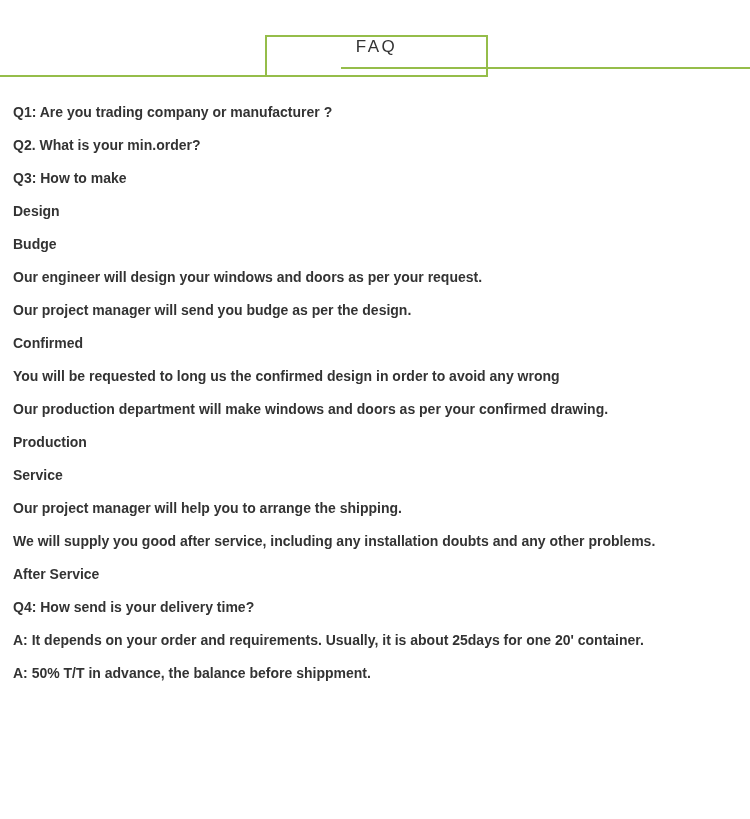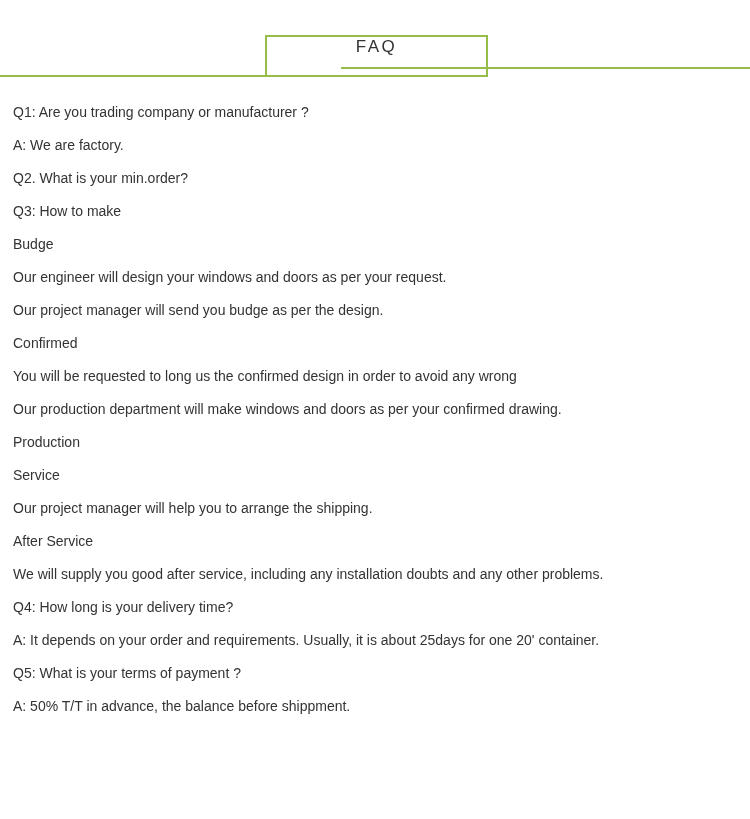--- a/index.html
+++ b/index.html
@@ -67,47 +67,47 @@
     top: 96px;
     left: 13px;
     right: 8px;
   }
   .faq-line {
     height: 33px;
     line-height: 33px;
     font-size: 14px;
     white-space: nowrap;
     color: var(--text-color, #333333);
+    font-weight: bold;
   }
 </style>
 </head>
 <body style="--accent: #95bd4a; --text-color: #333333; background: rgb(255, 255, 255);">
 
 <div class="faq-header">
   <div class="faq-box">
     <span class="faq-title">FAQ</span>
     <span class="gap-cover"></span>
   </div>
   <div class="decor-line decor-line-right"></div>
   <div class="decor-line decor-line-left"></div>
 </div>
 
 <div class="faq-list">
     <div class="faq-line">Q1: Are you trading company or manufacturer ?</div>
-    <div class="faq-line">A: We are factory.</div>
     <div class="faq-line">Q2. What is your min.order?</div>
     <div class="faq-line">Q3: How to make</div>
+    <div class="faq-line">Design</div>
     <div class="faq-line">Budge</div>
     <div class="faq-line">Our engineer will design your windows and doors as per your request.</div>
     <div class="faq-line">Our project manager will send you budge as per the design.</div>
     <div class="faq-line">Confirmed</div>
     <div class="faq-line">You will be requested to long us the confirmed design in order to avoid any wrong</div>
     <div class="faq-line">Our production department will make windows and doors as per your confirmed drawing.</div>
     <div class="faq-line">Production</div>
     <div class="faq-line">Service</div>
     <div class="faq-line">Our project manager will help you to arrange the shipping.</div>
+    <div class="faq-line">We will supply you good after service, including any installation doubts and any other problems.</div>
     <div class="faq-line">After Service</div>
-    <div class="faq-line">We will supply you good after service, including any installation doubts and any other problems.</div>
-    <div class="faq-line">Q4: How long is your delivery time?</div>
+    <div class="faq-line">Q4: How send is your delivery time?</div>
     <div class="faq-line">A: It depends on your order and requirements. Usually, it is about 25days for one 20' container.</div>
-    <div class="faq-line">Q5: What is your terms of payment ?</div>
     <div class="faq-line">A: 50% T/T in advance, the balance before shippment.</div>
   </div>
 
 </body></html>

